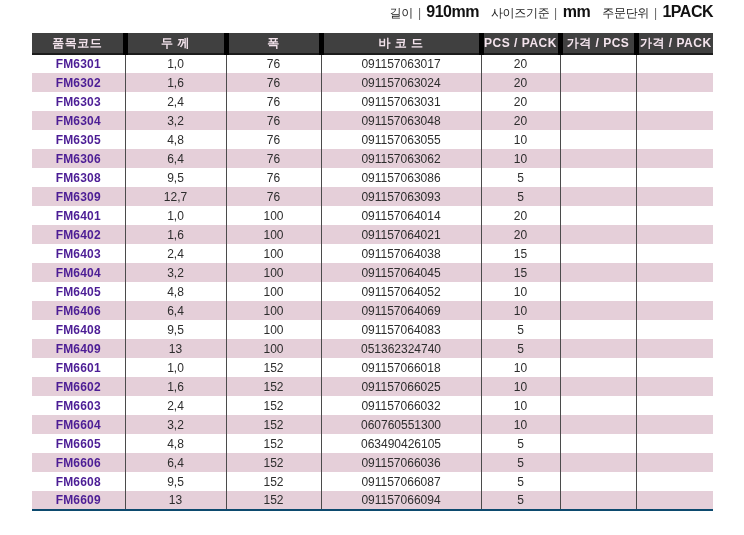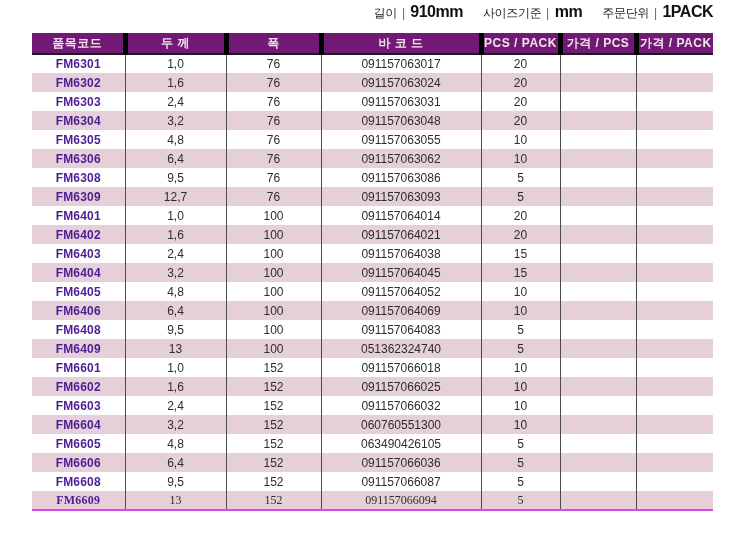--- a/index.html
+++ b/index.html
@@ -2,48 +2,48 @@
 <html><head>
 <meta charset="utf-8">
 <style>
   * { margin:0; padding:0; box-sizing:border-box; }
   html,body { width:744px; height:535px; background:#ffffff; overflow:hidden; }
   body { font-family:"Liberation Sans","DejaVu Sans",sans-serif; position:relative; }
 
   
   .info-bar {
     position:absolute; top:3px; right:31px;
-    display:flex; align-items:center; gap:20px;
+    display:flex; align-items:center; gap:12px;
     white-space:nowrap;
   }
   .info-group { display:inline-flex; align-items:baseline; }
   .info-label { font-size:12px; color:#222; letter-spacing:-0.3px; }
   .info-sep { font-size:13px; color:#333; margin:0 5px; font-weight:300; transform:scaleX(.7); display:inline-block; }
   .info-value { font-size:16px; font-weight:bold; color:#111; letter-spacing:-0.5px; }
 
   
   .table-wrap { position:absolute; left:32px; top:33px; width:681px; }
   table { border-collapse:collapse; table-layout:fixed; width:681px; }
   th, td {
     border-left:1px solid #4b4b4b;
     text-align:center; vertical-align:middle;
     overflow:hidden; white-space:nowrap;
   }
   th:first-child, td:first-child { border-left:none; }
   thead th {
-    background:#701a75; color:#f3e3ec;
+    background:#404040; color:#f3e3ec;
     font-size:12px; font-weight:bold;
     height:21px; border-bottom:2px solid #1c1c1c;
     letter-spacing:0.5px;
   }
   thead th { border-left:5px solid #000000; }
   thead th:first-child { border-left:none; }
   tbody td { height:19px; font-size:12px; color:#2d2d2d; }
   tbody tr:nth-child(even) { background:#e5cfd9; }
-  tbody tr:last-child td { border-bottom:2px solid #d946ef;font-family:Liberation Serif, serif; }
+  tbody tr:last-child td { border-bottom:2px solid #0c4a6e; }
   td.code { color:#4c1d95; font-weight:bold; letter-spacing:0.2px; }
 </style>
 </head>
 <body>
 
 <div class="info-bar">
   <span class="info-group">
     <span class="info-label">길이</span>
     <span class="info-sep">|</span>
     <span class="info-value">910mm</span>

